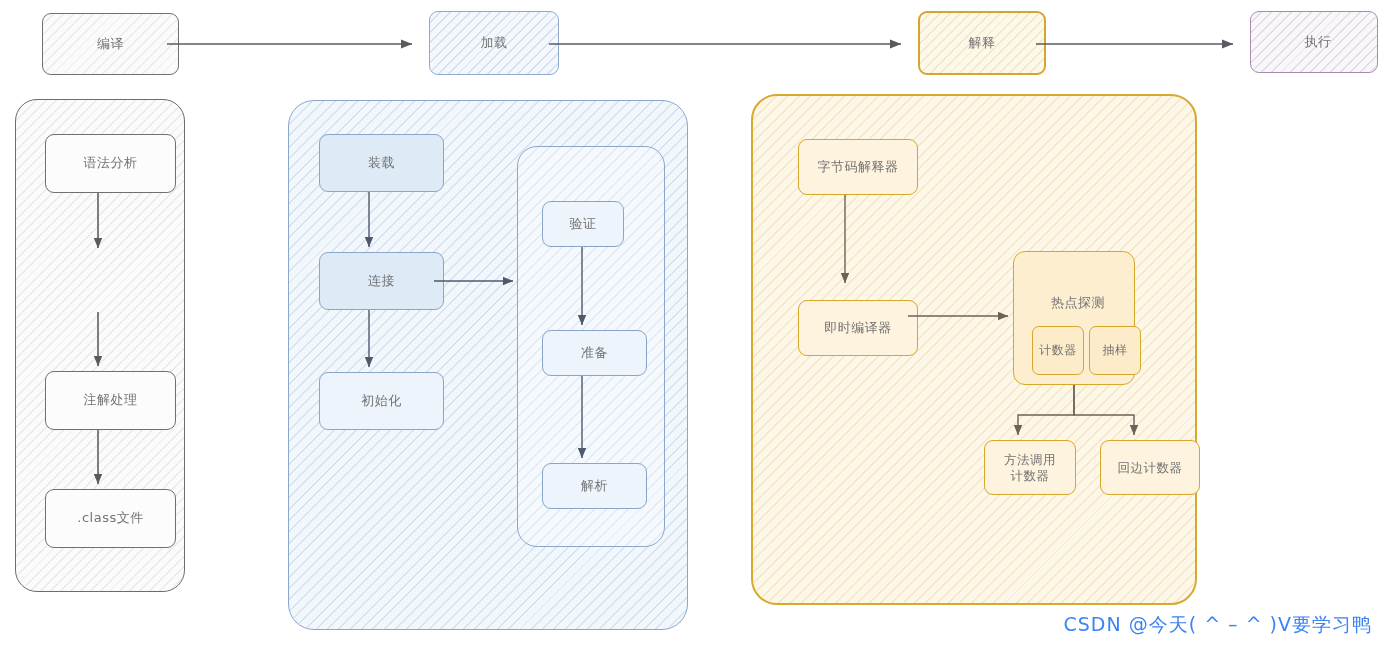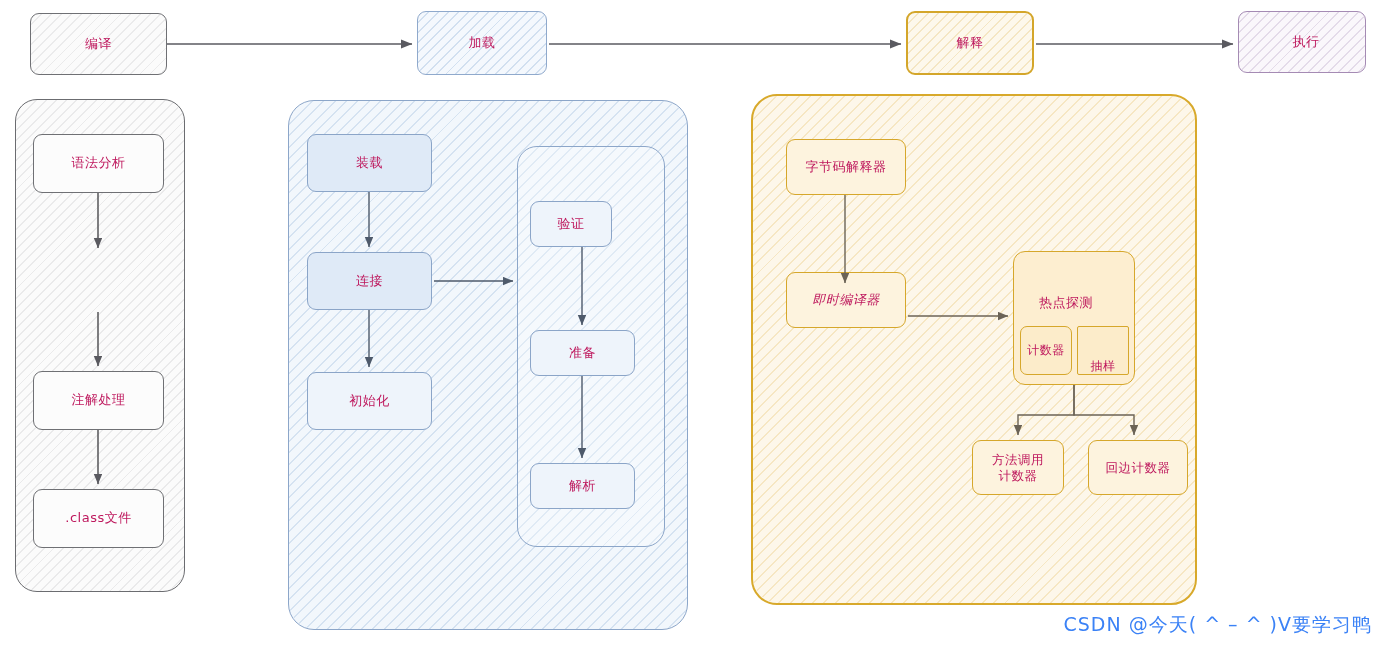--- a/index.html
+++ b/index.html
@@ -23,22 +23,23 @@
     position: absolute;
     box-sizing: border-box;
     display: flex;
     align-items: center;
     justify-content: center;
     text-align: center;
     border-radius: 9px;
     font-size: 13px;
     line-height: 1.25;
     letter-spacing: 0.5px;
-    color: #be185d;
+    color: #737373;
     white-space: pre-line;
+    margin-left: 12px;
   }
 
   
   .hatch::before {
     content: "";
     position: absolute;
     inset: 0;
     border-radius: inherit;
     pointer-events: none;
   }
@@ -274,32 +275,32 @@
   </div>
   <div class="node blue-node-light" style="left:530px; top:463px; width:105px; height:46px;">
     <span class="node-label">解析</span>
   </div>
 
   <div class="orange-container" style="left:751px; top:94px; width:446px; height:511px;"></div>
 
   <div class="node orange-node" style="left:786px; top:139px; width:120px; height:56px;">
     <span class="node-label">字节码解释器</span>
   </div>
-  <div class="node orange-node" style="left:786px; top:272px; width:120px; height:56px;font-style:italic;">
+  <div class="node orange-node" style="left:786px; top:300px; width:120px; height:56px;">
     <span class="node-label">即时编译器</span>
   </div>
 
   <div class="orange-group" style="left:1013px; top:251px; width:122px; height:134px;"></div>
   <div class="node" style="left:1013px; top:292px; width:106px; height:22px; border:none; background:transparent;">
     <span class="node-label">热点探测</span>
   </div>
   <div class="node orange-node-strong" style="left:1020px; top:326px; width:52px; height:49px; font-size:12px; border-radius:7px;">
     <span class="node-label">计数器</span>
   </div>
-  <div class="node orange-node-strong" style="left:1077px; top:326px; width:52px; height:49px; font-size:12px; border-radius:2px;align-items:flex-end;">
+  <div class="node orange-node-strong" style="left:1077px; top:326px; width:52px; height:49px; font-size:12px; border-radius:7px;">
     <span class="node-label">抽样</span>
   </div>
 
   <div class="node orange-node" style="left:972px; top:440px; width:92px; height:55px; font-size:12.5px;">
     <span class="node-label">方法调用
 计数器</span>
   </div>
   <div class="node orange-node" style="left:1088px; top:440px; width:100px; height:55px; font-size:12.5px;">
     <span class="node-label">回边计数器</span>
   </div>

